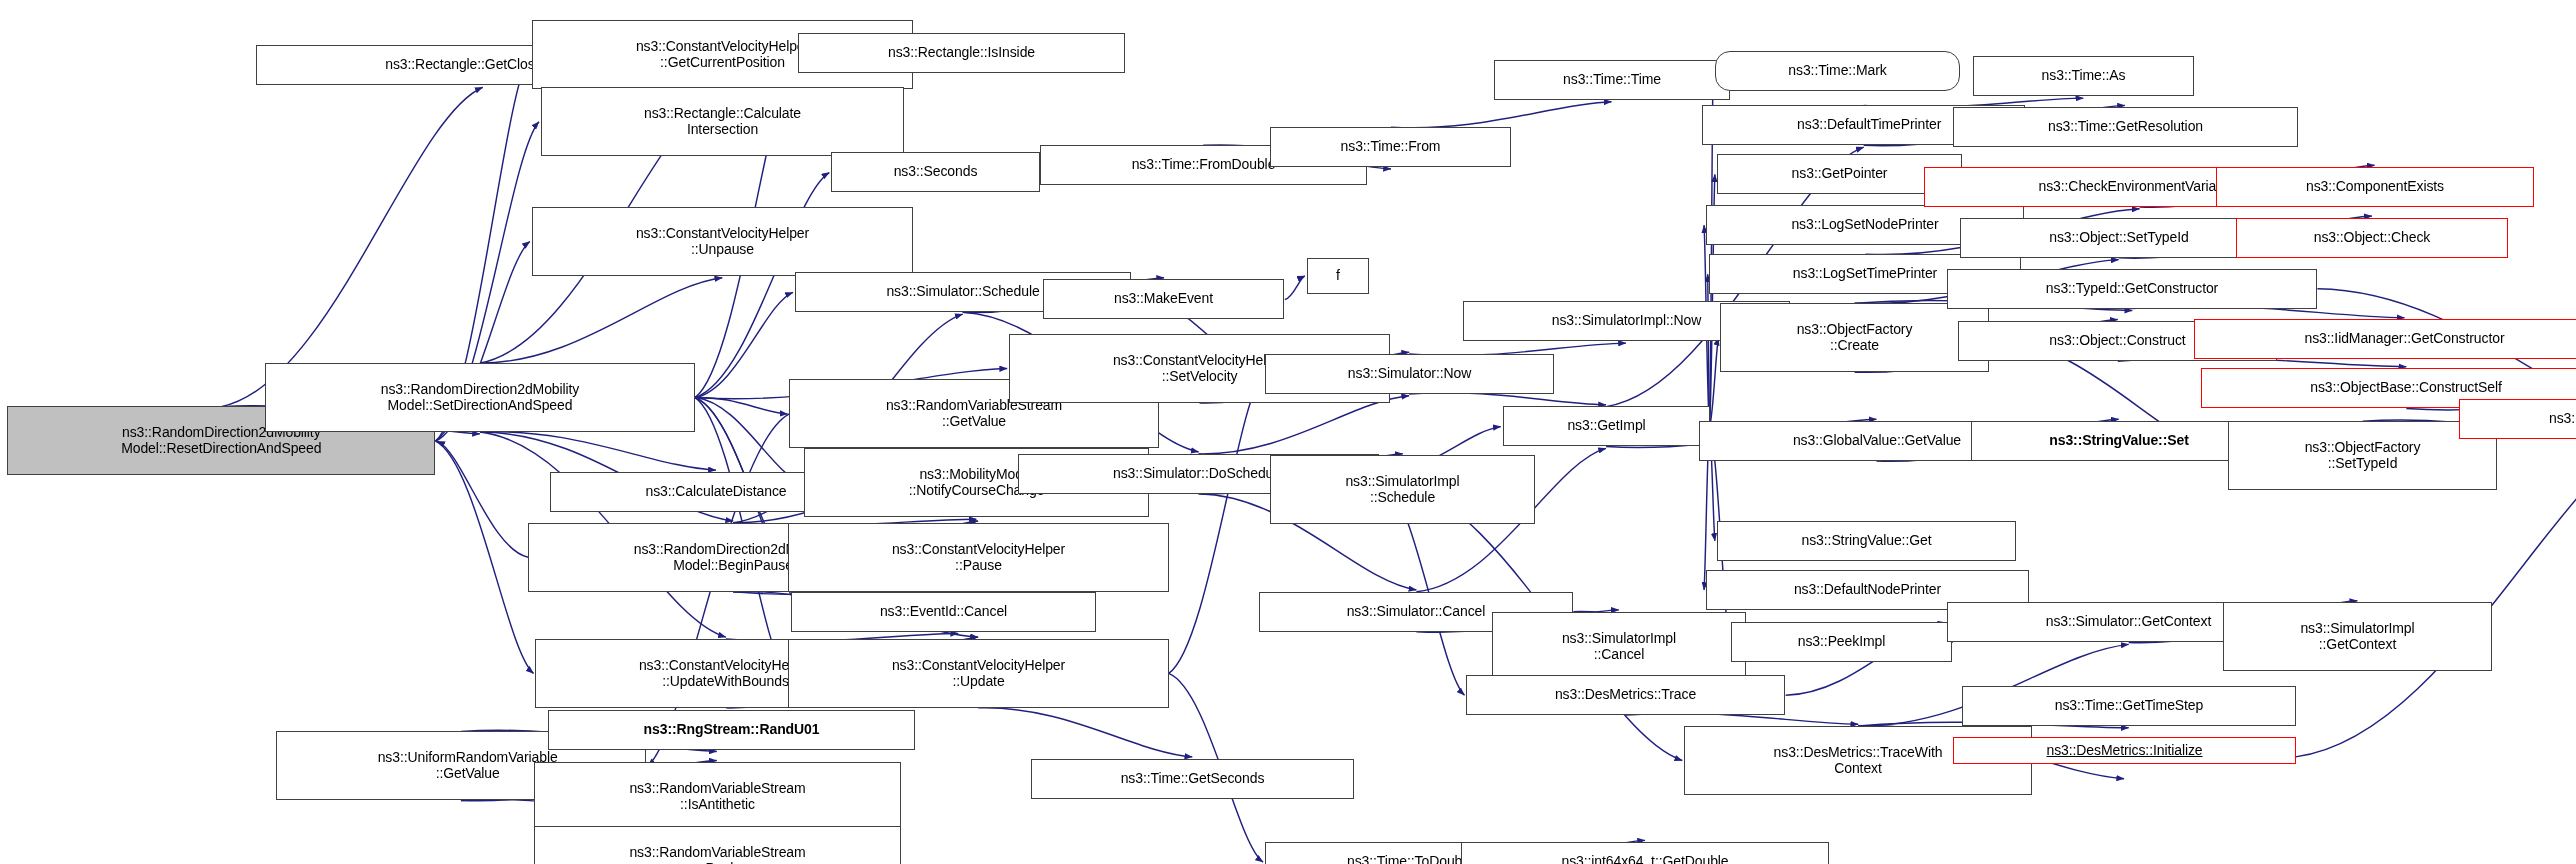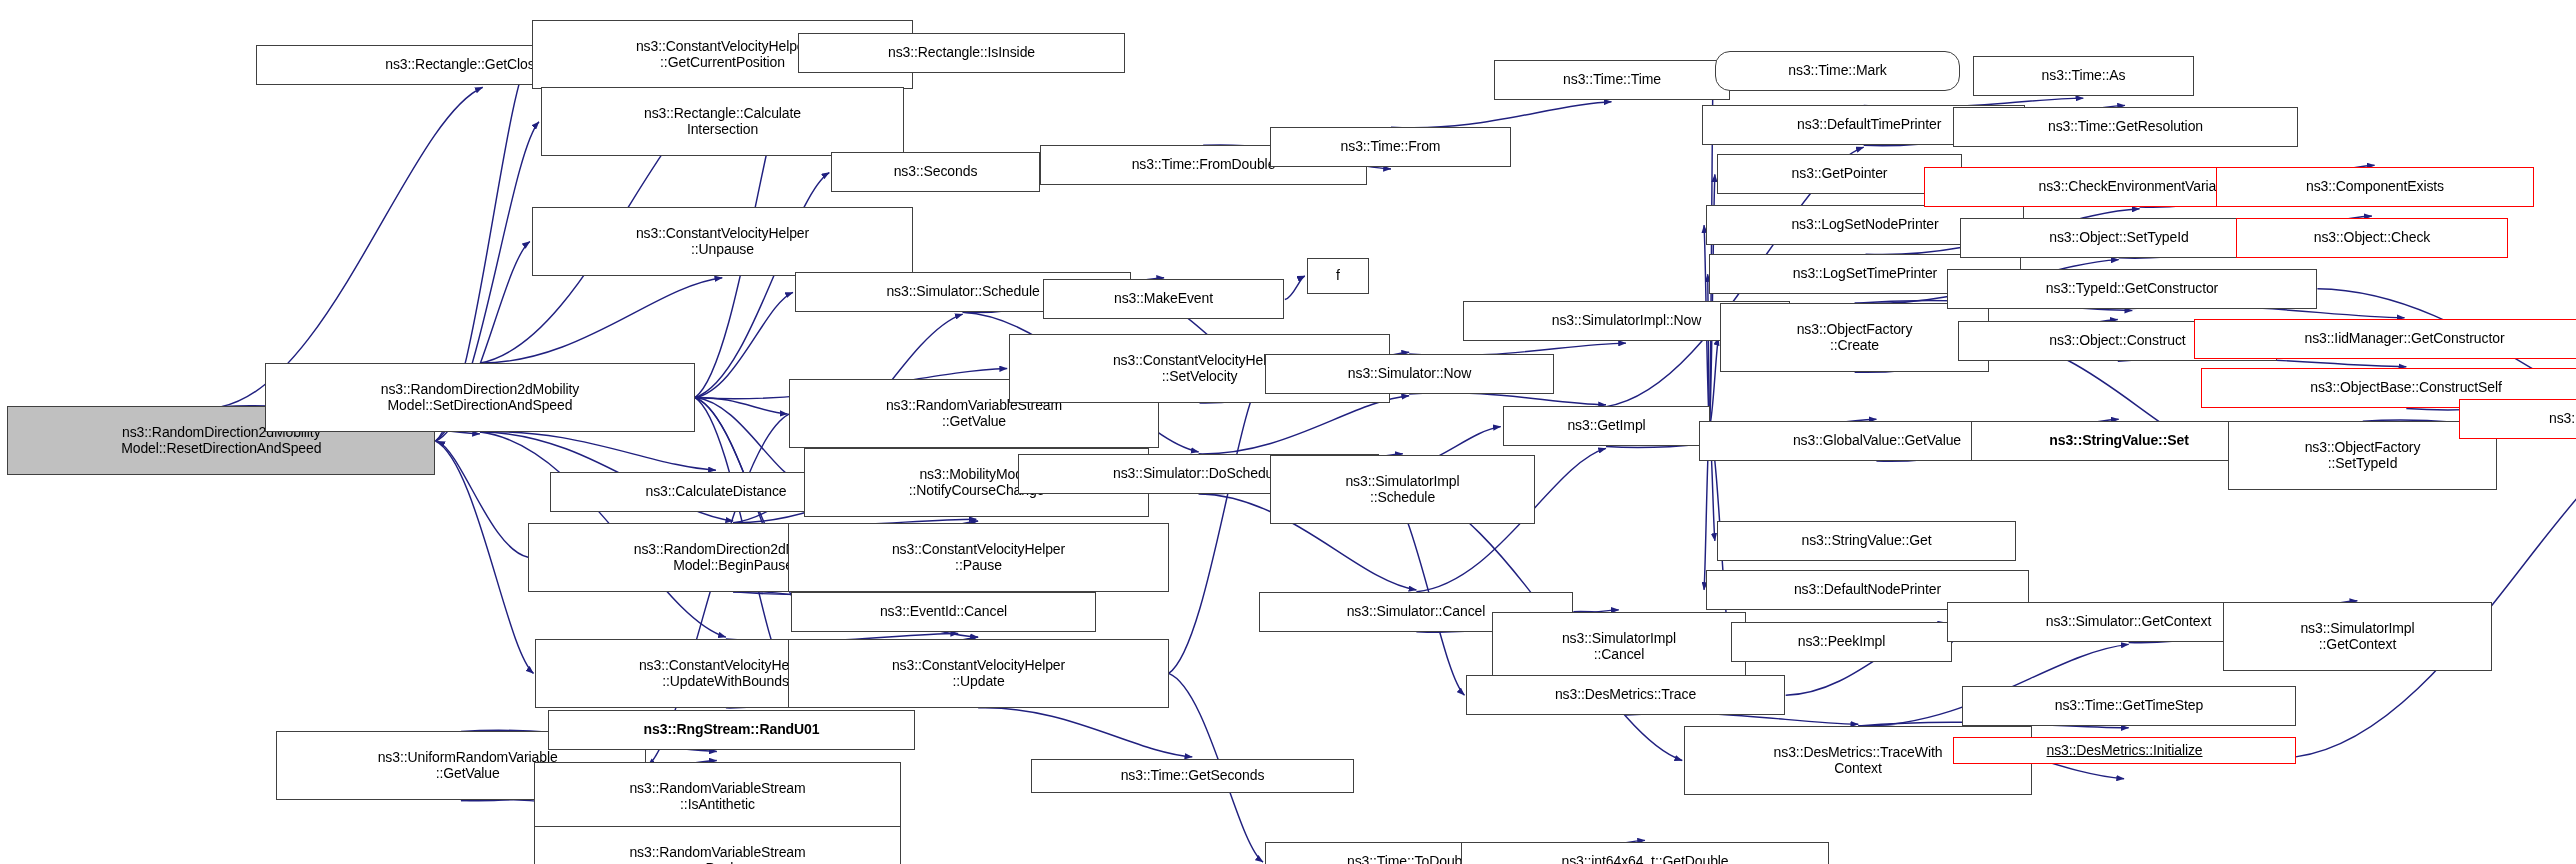--- a/index.html
+++ b/index.html
@@ -148,21 +148,21 @@
       <div class="node" style="left: 795px; top: 272px; width: 336px; height: 40px;">ns3::Simulator::Schedule</div>
       <div class="node" style="left: 789px; top: 379px; width: 370px; height: 69px;">ns3::RandomVariableStream
 ::GetValue</div>
       <div class="node" style="left: 804px; top: 448px; width: 345px; height: 69px;">ns3::MobilityModel
 ::NotifyCourseChange</div>
       <div class="node" style="left: 788px; top: 523px; width: 381px; height: 69px;">ns3::ConstantVelocityHelper
 ::Pause</div>
       <div class="node" style="left: 784px; top: 592px; width: 305px; height: 40px; margin-left: 7px;">ns3::EventId::Cancel</div>
       <div class="node" style="left: 788px; top: 639px; width: 381px; height: 69px;">ns3::ConstantVelocityHelper
 ::Update</div>
-      <div class="node" style="left: 1031px; top: 759px; width: 323px; height: 34px;">ns3::Time::GetSeconds</div>
+      <div class="node" style="left: 1031px; top: 759px; width: 323px; height: 40px;">ns3::Time::GetSeconds</div>
       <div class="node" style="left: 1040px; top: 145px; width: 327px; height: 40px;">ns3::Time::FromDouble</div>
       <div class="node" style="left: 1043px; top: 279px; width: 241px; height: 40px;">ns3::MakeEvent</div>
       <div class="node" style="left: 1009px; top: 334px; width: 381px; height: 69px;">ns3::ConstantVelocityHelper
 ::SetVelocity</div>
       <div class="node" style="left: 1018px; top: 454px; width: 361px; height: 40px;">ns3::Simulator::DoSchedule</div>
       <div class="node" style="left: 1265px; top: 842px; width: 290px; height: 40px;">ns3::Time::ToDouble</div>
       <div class="node" style="left: 1307px; top: 258px; width: 62px; height: 36px;">f</div>
       <div class="node" style="left: 1270px; top: 127px; width: 241px; height: 40px;">ns3::Time::From</div>
       <div class="node" style="left: 1494px; top: 60px; width: 236px; height: 40px;">ns3::Time::Time</div>
       <div class="node" style="left: 1265px; top: 354px; width: 289px; height: 40px;">ns3::Simulator::Now</div>

